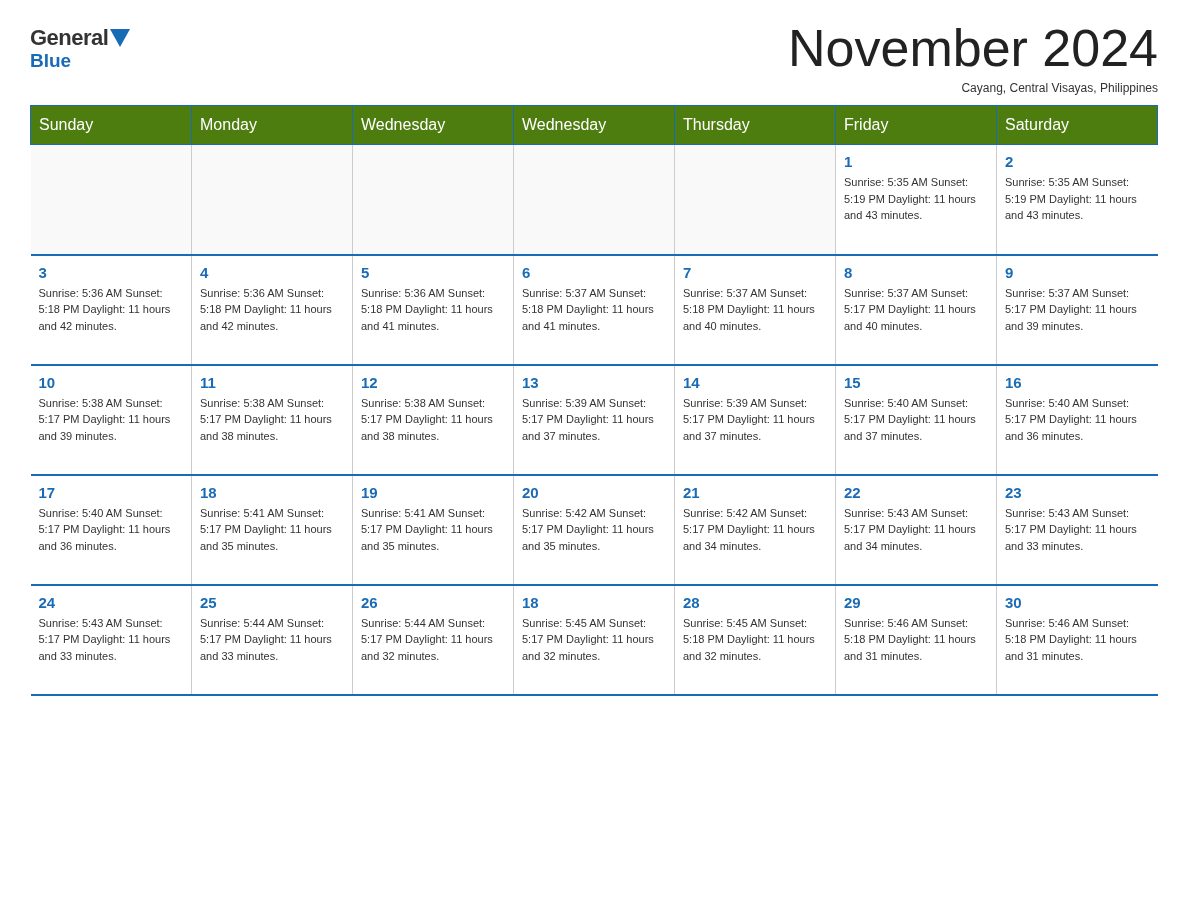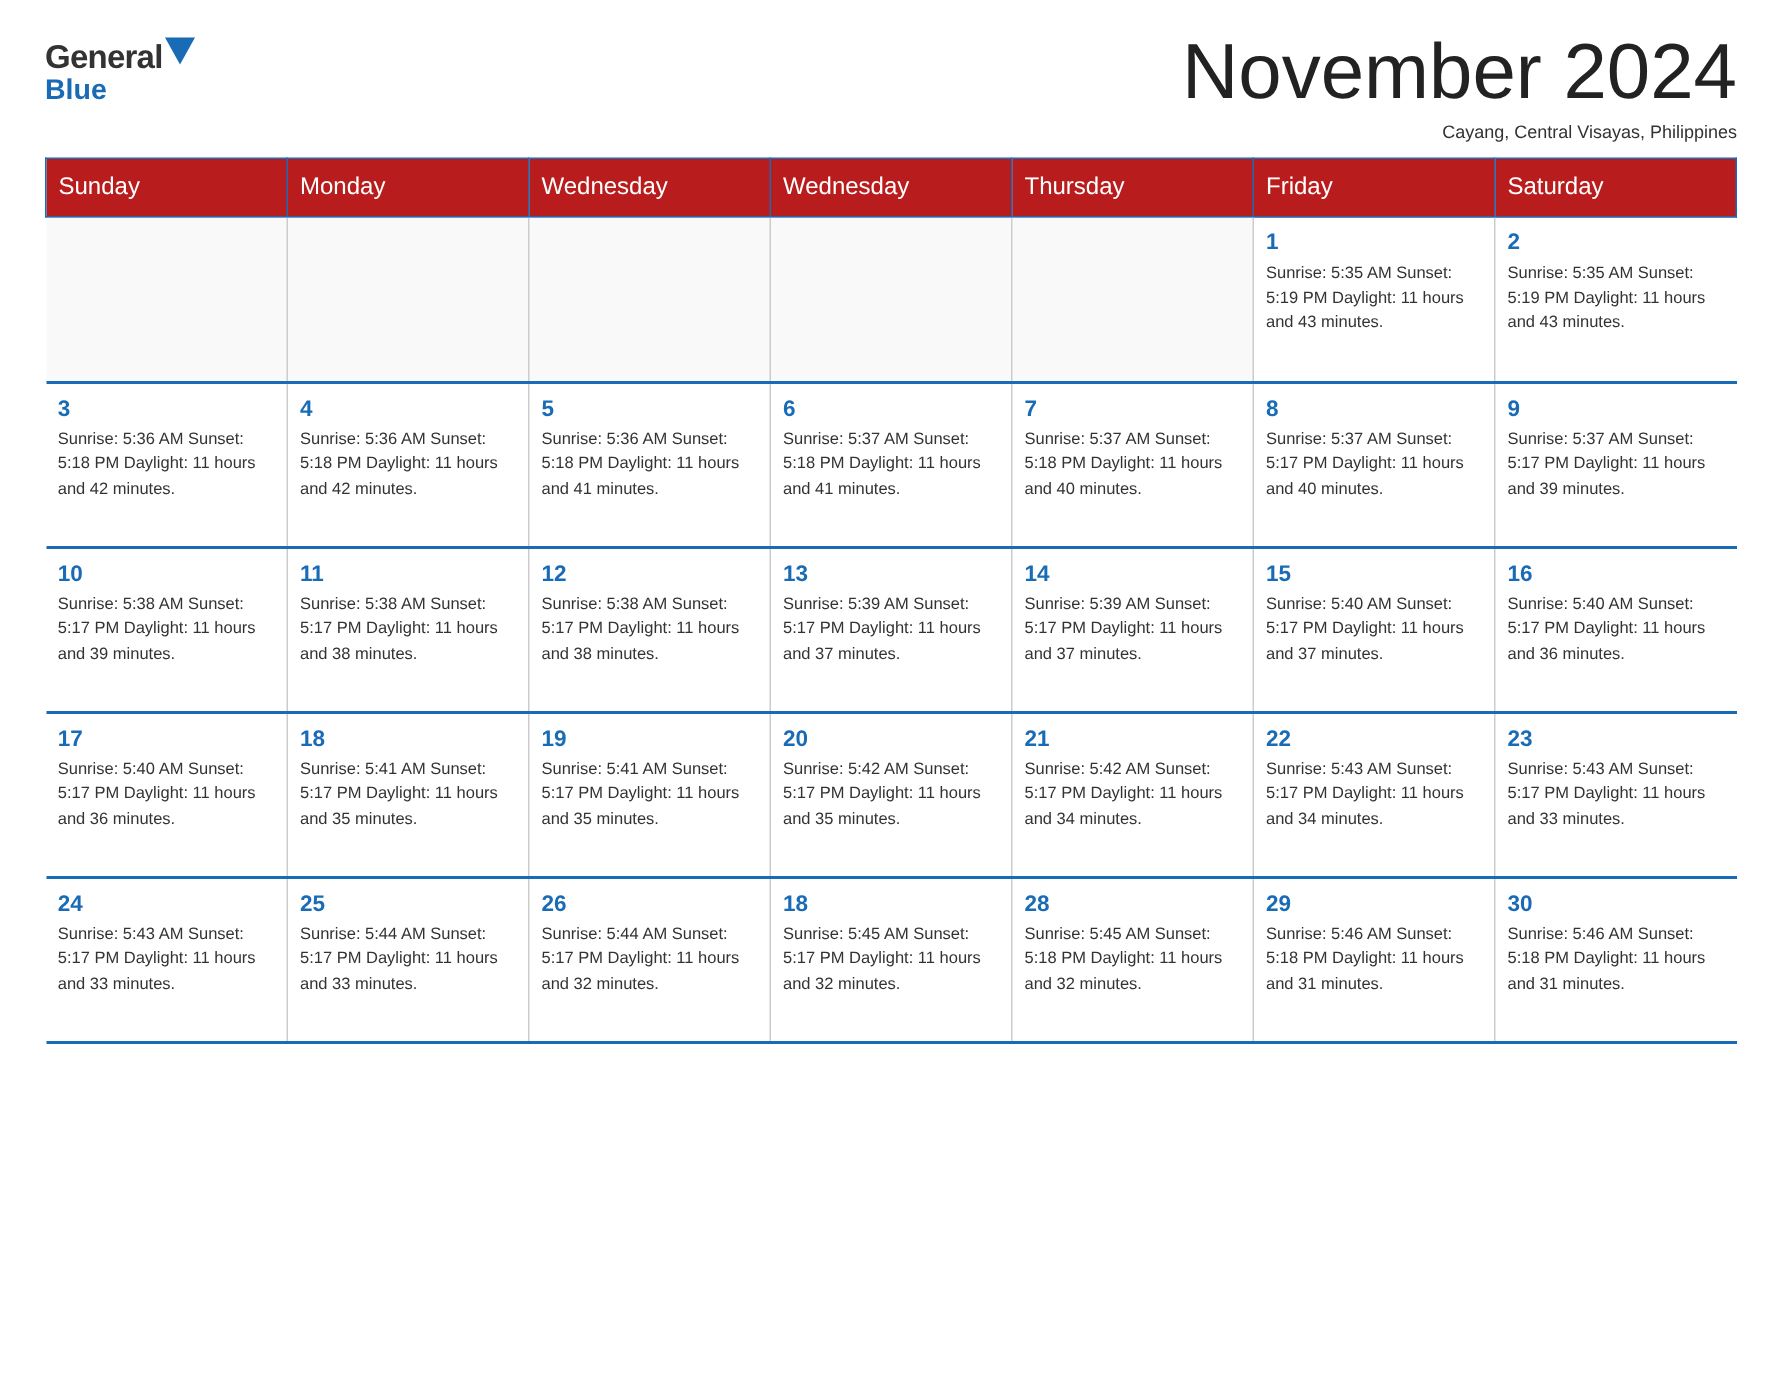--- a/index.html
+++ b/index.html
@@ -17,21 +17,21 @@
       margin-bottom: 10px;
     }
     .logo {
       display: flex;
       flex-direction: column;
       align-items: flex-start;
       padding-top: 5px;
     }
     .logo-top {
       display: flex;
-      align-items: flex-start;
+      align-items: center;
     }
     .logo-general {
       font-size: 22px;
       font-weight: bold;
       color: #333;
       letter-spacing: -0.5px;
     }
     .logo-triangle {
       width: 0;
       height: 0;
@@ -61,21 +61,21 @@
       font-size: 12px;
       color: #333;
       margin-top: 4px;
     }
     .calendar {
       width: 100%;
       border-collapse: collapse;
       margin-top: 10px;
     }
     .calendar thead tr {
-      background-color: #b91c1c;
+      background-color: #4d7c0f;
       padding-left: 29px;
     }
     .calendar thead th {
       color: #fff;
       font-size: 16px;
       font-weight: normal;
       padding: 10px 8px;
       text-align: left;
       border: 1px solid #1a6bb5;
     }

